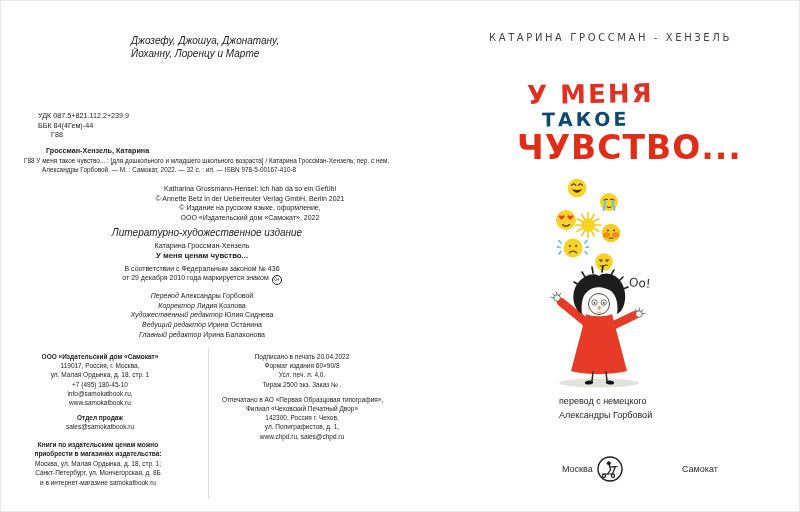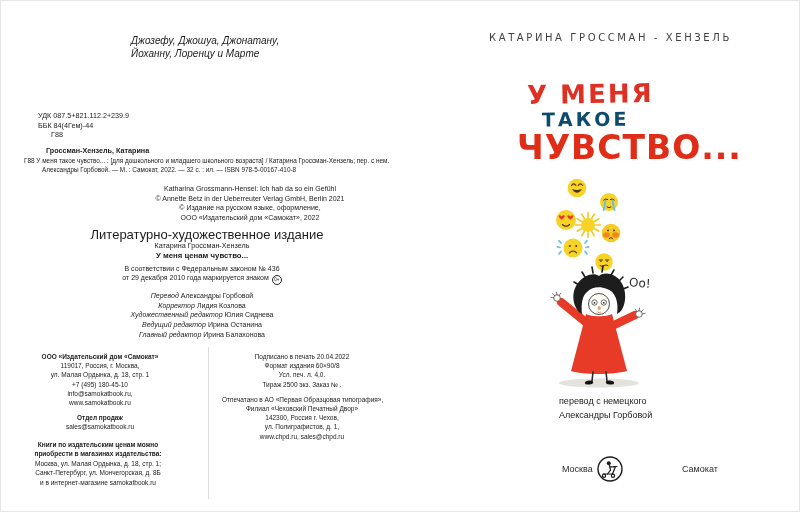--- a/index.html
+++ b/index.html
@@ -11,21 +11,21 @@
   .b{font-weight:bold;}
   .i{font-style:italic;}
   
   .dedication{left:131px;top:34px;font-size:10px;line-height:13px;font-style:italic;}
   .udk{left:38px;top:111px;font-size:7.2px;line-height:9.7px;}
   .udk .ind{padding-left:13px;}
   .author-heading{left:46px;top:146px;font-size:7.2px;font-weight:bold;}
   .biblio{left:24px;top:156px;font-size:6.4px;line-height:9.2px;}
   .biblio .ind{padding-left:18px;}
   .german{left:130px;top:184px;width:240px;font-size:7px;line-height:9.5px;text-align:center;}
-  .edition{left:87px;top:227px;width:240px;font-size:13px;text-align:center;}
+  .edition{left:87px;top:227px;width:240px;font-size:10px;font-style:italic;text-align:center;}
   .authortitle{left:82px;top:241px;width:240px;text-align:center;font-size:7.2px;line-height:9.5px;}
   .authortitle .ttl{font-weight:bold;font-size:7.8px;}
   .law{left:82px;top:264px;width:240px;text-align:center;font-size:7px;line-height:9.3px;}
   .agemark{display:inline-block;width:8px;height:8px;line-height:8px;border:0.8px solid #222;
            border-radius:50%;font-size:4.6px;text-align:center;vertical-align:-1px;margin-left:3px;}
   .credits{left:82px;top:291px;width:240px;text-align:center;font-size:7px;line-height:9.7px;}
   .credits .nm{margin-left:2px;}
   .vdivider{left:208px;top:347px;width:1px;height:152px;background:#dcdcdc;}
   .pubblock{left:25px;top:352px;width:150px;text-align:center;font-size:6.5px;line-height:9.2px;}
   .stores{left:18px;top:440px;width:160px;text-align:center;font-size:6.5px;line-height:9.4px;}

